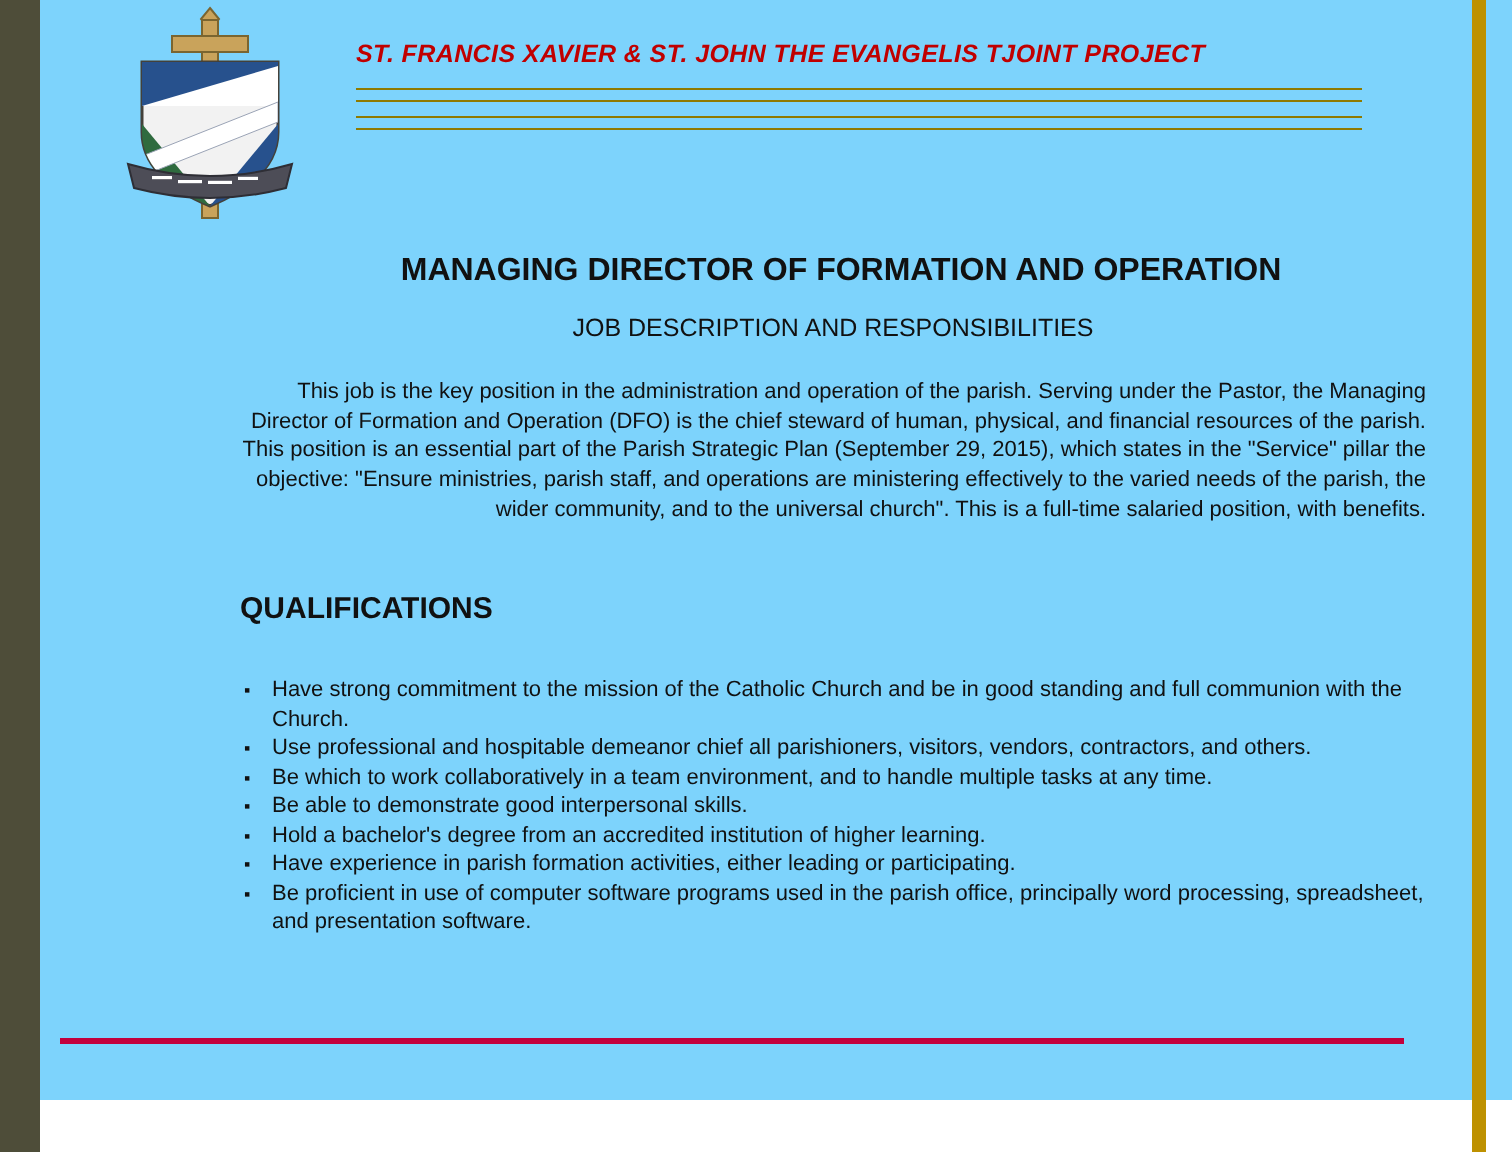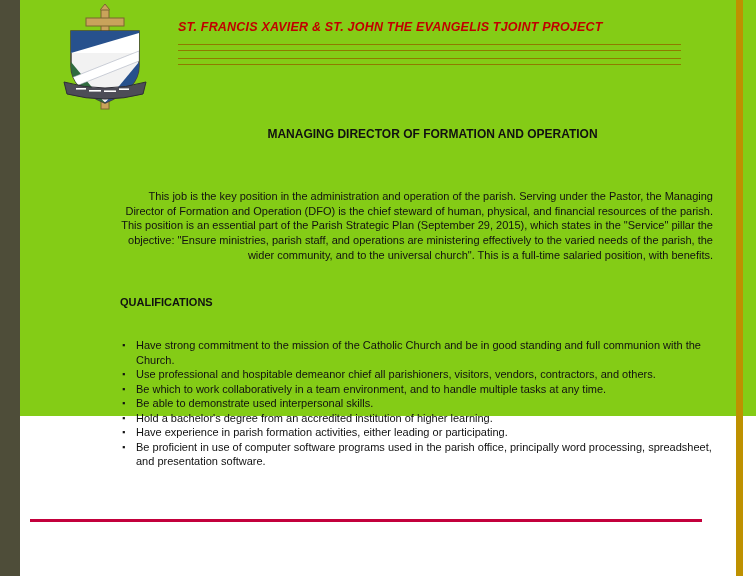--- a/index.html
+++ b/index.html
@@ -3,21 +3,21 @@
 <meta charset="utf-8">
 <style>
   html, body { margin:0; padding:0; }
   body {
     width:756px; height:576px;
     background:#ffffff;
     font-family:"Liberation Sans", "DejaVu Sans", sans-serif;
     color:#111111;
     overflow:hidden;
   }
-  .slide { position:relative; width:756px; height:416px; background:#84cc16; }
+  .slide { position:relative; width:756px; height:550px; background:#7dd3fc; }
 
   .left-bar {
     position:absolute; left:0; top:0; width:20px; height:576px;
     background:#4e4d39;
   }
   .right-bar {
     position:absolute; left:736px; top:0; width:7px; height:576px;
     background:#be9100;
   }
 
@@ -31,36 +31,36 @@
   }
 
   .rule {
     position:absolute; left:178px; width:503px; height:5px;
     border-top:1.5px solid #8f7a00; border-bottom:1.5px solid #8f7a00;
   }
   .rule-1 { top:44px; }
   .rule-2 { top:58px; }
 
   .heading-main {
-    position:absolute; left:136px; top:127px; width:593px;
-    text-align:center; font-weight:bold; font-size:12px;
+    position:absolute; left:124px; top:127px; width:593px;
+    text-align:center; font-weight:bold; font-size:16px;
   }
   .heading-sub {
     position:absolute; left:120px; top:157px; width:593px;
     text-align:center; font-size:12.5px;
   }
 
   .paragraph {
     position:absolute; left:120px; top:189px; width:593px;
     font-size:11px; line-height:14.7px; text-align:right;
   }
 
   .qual-heading {
     position:absolute; left:120px; top:296px; width:593px;
-    font-weight:bold; font-size:11px;
+    font-weight:bold; font-size:15px;
   }
   .qual-intro {
     position:absolute; left:120px; top:324px; width:593px;
     font-size:11px;
   }
 
   .bullets {
     position:absolute; left:120px; top:338px; width:596px;
     list-style:none; margin:0; padding:0;
   }
@@ -119,41 +119,42 @@
       </g>
     </svg>
   </div>
 
   <div class="title">ST. FRANCIS XAVIER &amp; ST. JOHN THE EVANGELIS TJOINT PROJECT</div>
 
   <div class="rule rule-1"></div>
   <div class="rule rule-2"></div>
 
   <div class="heading-main">MANAGING DIRECTOR OF FORMATION AND OPERATION</div>
+  <div class="heading-sub">JOB DESCRIPTION AND RESPONSIBILITIES</div>
 
   <div class="paragraph">This job is the key position in the administration and operation of the parish. Serving under the Pastor, the Managing Director of Formation and Operation (DFO) is the chief steward of human, physical, and financial resources of the parish.  This position is an essential part of the Parish Strategic Plan (September 29, 2015), which states in the "Service" pillar the objective: "Ensure ministries, parish staff, and operations are ministering effectively to the varied needs of the parish, the wider community, and to the universal church".  This is a full-time salaried position, with benefits.</div>
 
   <div class="qual-heading">QUALIFICATIONS</div>
 
   <ul class="bullets">
     <li>
       <span class="marker">▪</span>
       <span class="bullet-text">Have strong commitment to the mission of the Catholic Church and be in good standing and full communion with the Church.</span>
     </li>
     <li>
       <span class="marker">▪</span>
       <span class="bullet-text">Use professional and hospitable demeanor chief all parishioners, visitors, vendors, contractors, and others.</span>
     </li>
     <li>
       <span class="marker">▪</span>
       <span class="bullet-text">Be which to work collaboratively in a team environment, and to handle multiple tasks at any time.</span>
     </li>
     <li>
       <span class="marker">▪</span>
-      <span class="bullet-text">Be able to demonstrate used interpersonal skills.</span>
+      <span class="bullet-text">Be able to demonstrate good interpersonal skills.</span>
     </li>
     <li>
       <span class="marker">▪</span>
       <span class="bullet-text">Hold a bachelor's degree from an accredited institution of higher learning.</span>
     </li>
     <li>
       <span class="marker">▪</span>
       <span class="bullet-text">Have experience in parish formation activities, either leading or participating.</span>
     </li>
     <li>

